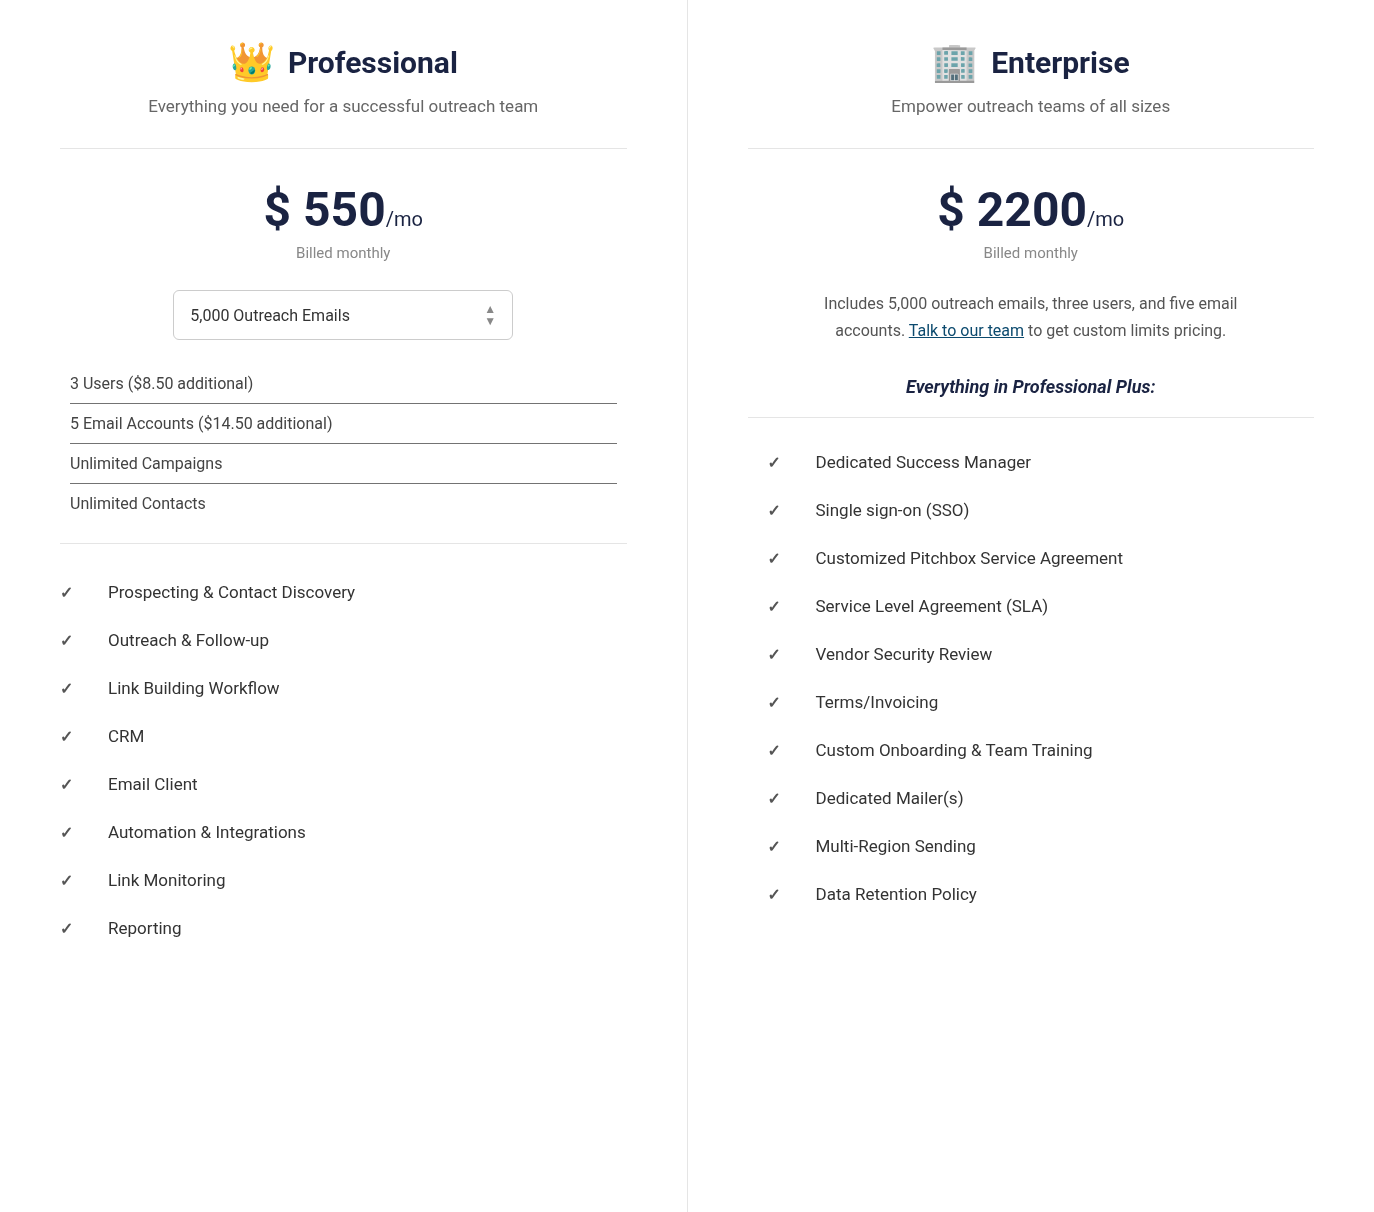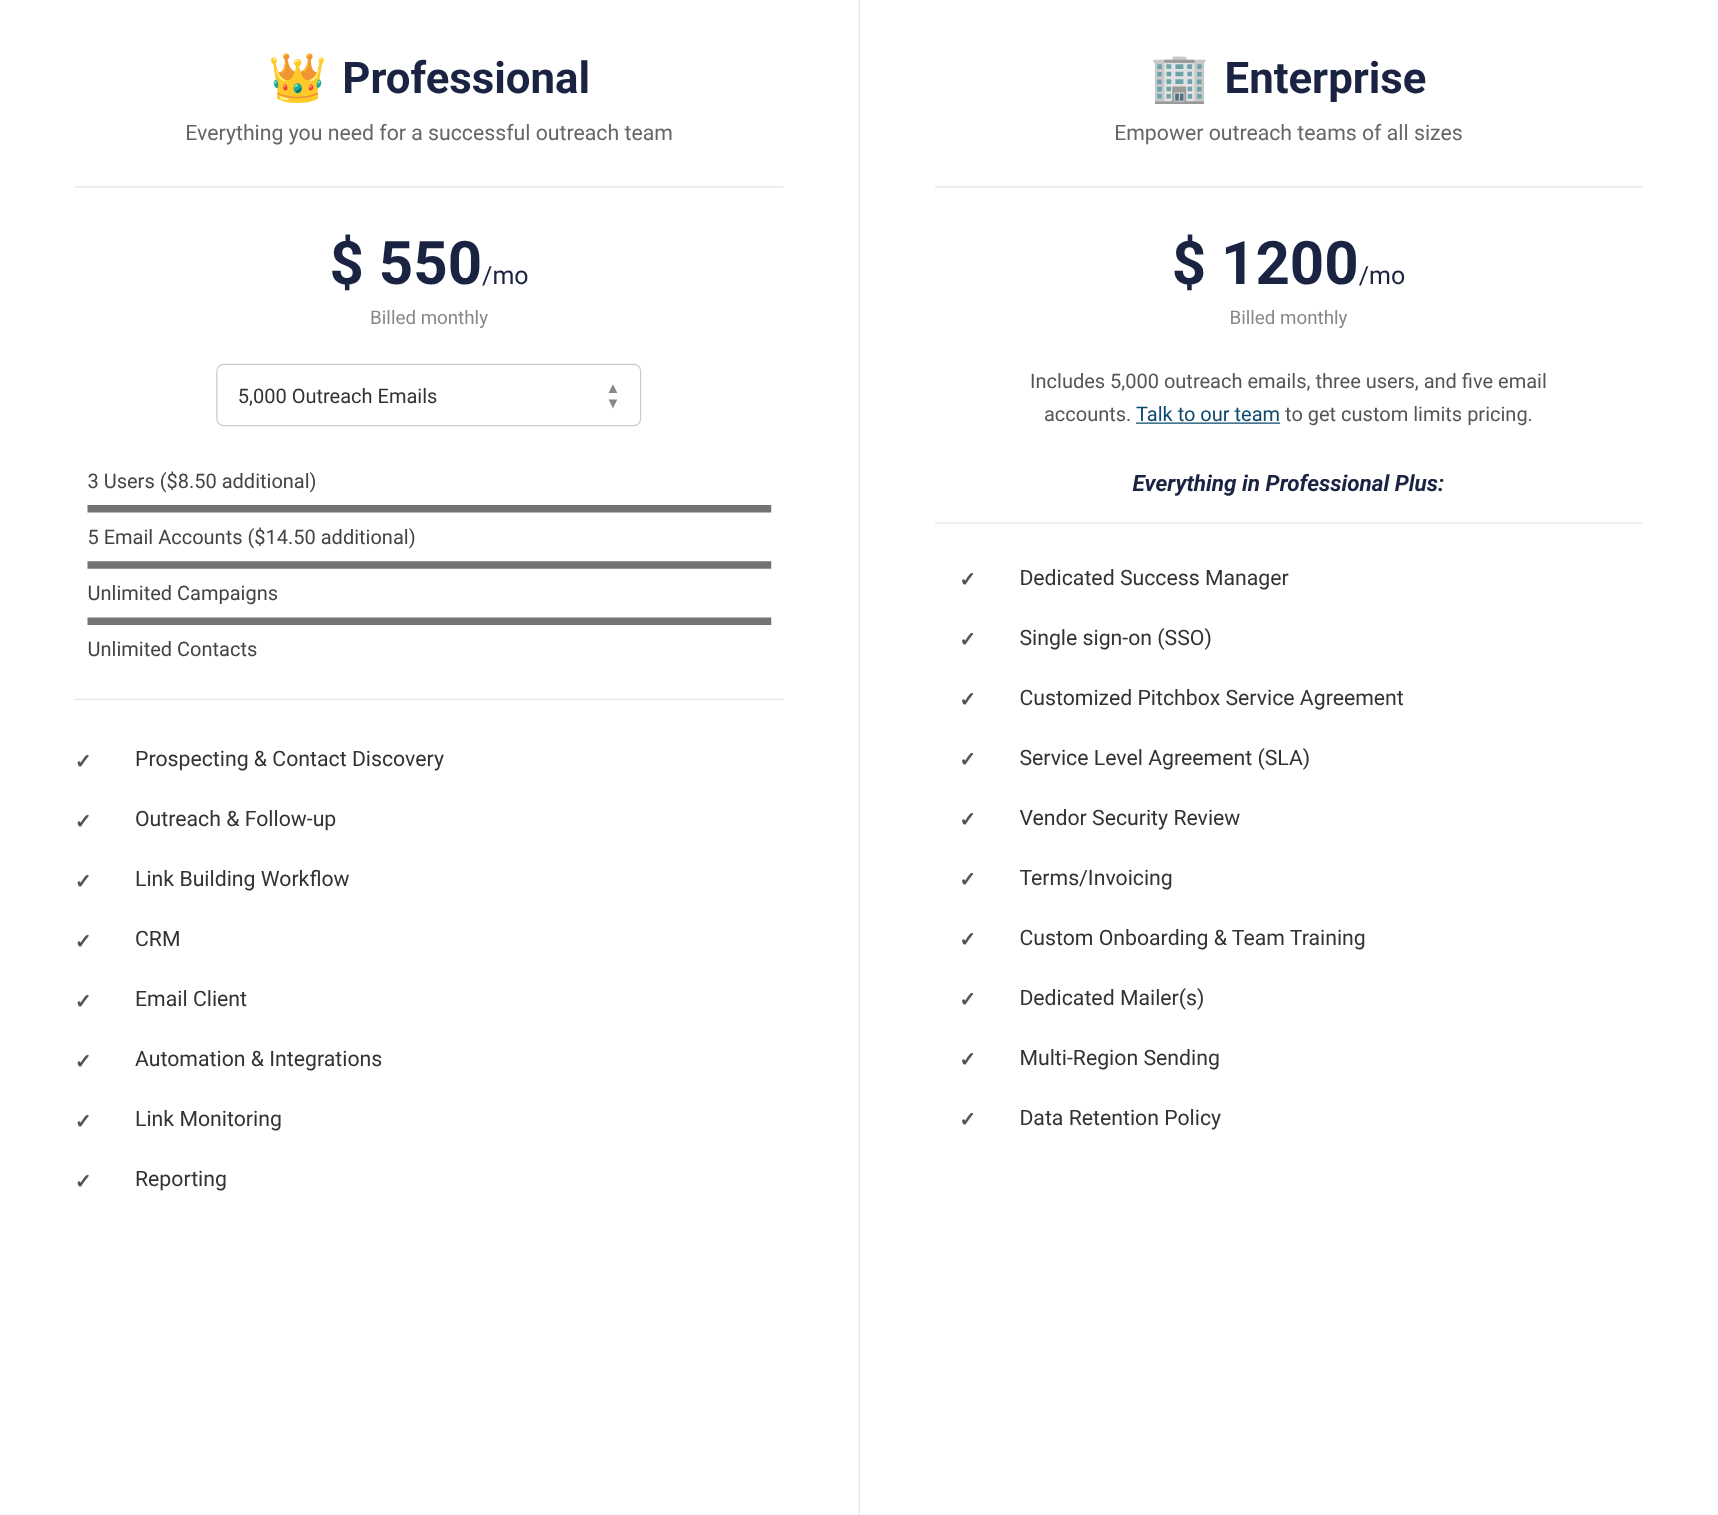--- a/index.html
+++ b/index.html
@@ -21,21 +21,21 @@
       position: relative;
     }
     .plan-professional {
       border-right: 1px solid #e5e5e5;
     }
     .plan-header {
       text-align: center;
       margin-bottom: 32px;
     }
     .plan-title {
-      font-size: 35px;
+      font-size: 30px;
       font-weight: 700;
       color: #1a2342;
       display: inline;
     }
     .plan-subtitle {
       color: #666;
       font-size: 17px;
       margin-top: 12px;
     }
     .plan-divider {
@@ -87,21 +87,21 @@
       font-size: 12px;
     }
     .plan-details {
       margin: 20px 0;
       padding: 0 10px;
     }
     .detail-item {
       font-size: 16px;
       color: #444;
       padding: 10px 0;
-      border-bottom: 6px solid #737373;
+      border-bottom: 1px solid #737373;
     }
     .detail-item:last-child {
       border-bottom: none;
     }
     .features-section {
       margin-top: 24px;
     }
     .feature-item {
       display: flex;
       align-items: center;
@@ -224,21 +224,21 @@
     <div class="plan-header">
       <div style="display:flex; align-items:center; justify-content:center; margin-bottom:12px;">
         <span style="font-size:38px; margin-right:12px; color:#7c5cbf;">🏢</span>
         <span class="plan-title">Enterprise</span>
       </div>
       <div class="plan-subtitle">Empower outreach teams of all sizes</div>
     </div>
     <hr class="plan-divider">
     <div class="price-section">
       <div>
-        <span class="price">$ 1200</span><span class="price-period">/mo</span>
+        <span class="price">$ 2200</span><span class="price-period">/mo</span>
       </div>
       <div class="billed">Billed monthly</div>
     </div>
     <div class="enterprise-description">
       <span>Includes 5,000 outreach emails, three users, and five email accounts.</span>
       <span> </span>
       <a class="talk-link">Talk to our team</a>
       <span> </span>
       <span>to get custom limits pricing.</span>
     </div>

